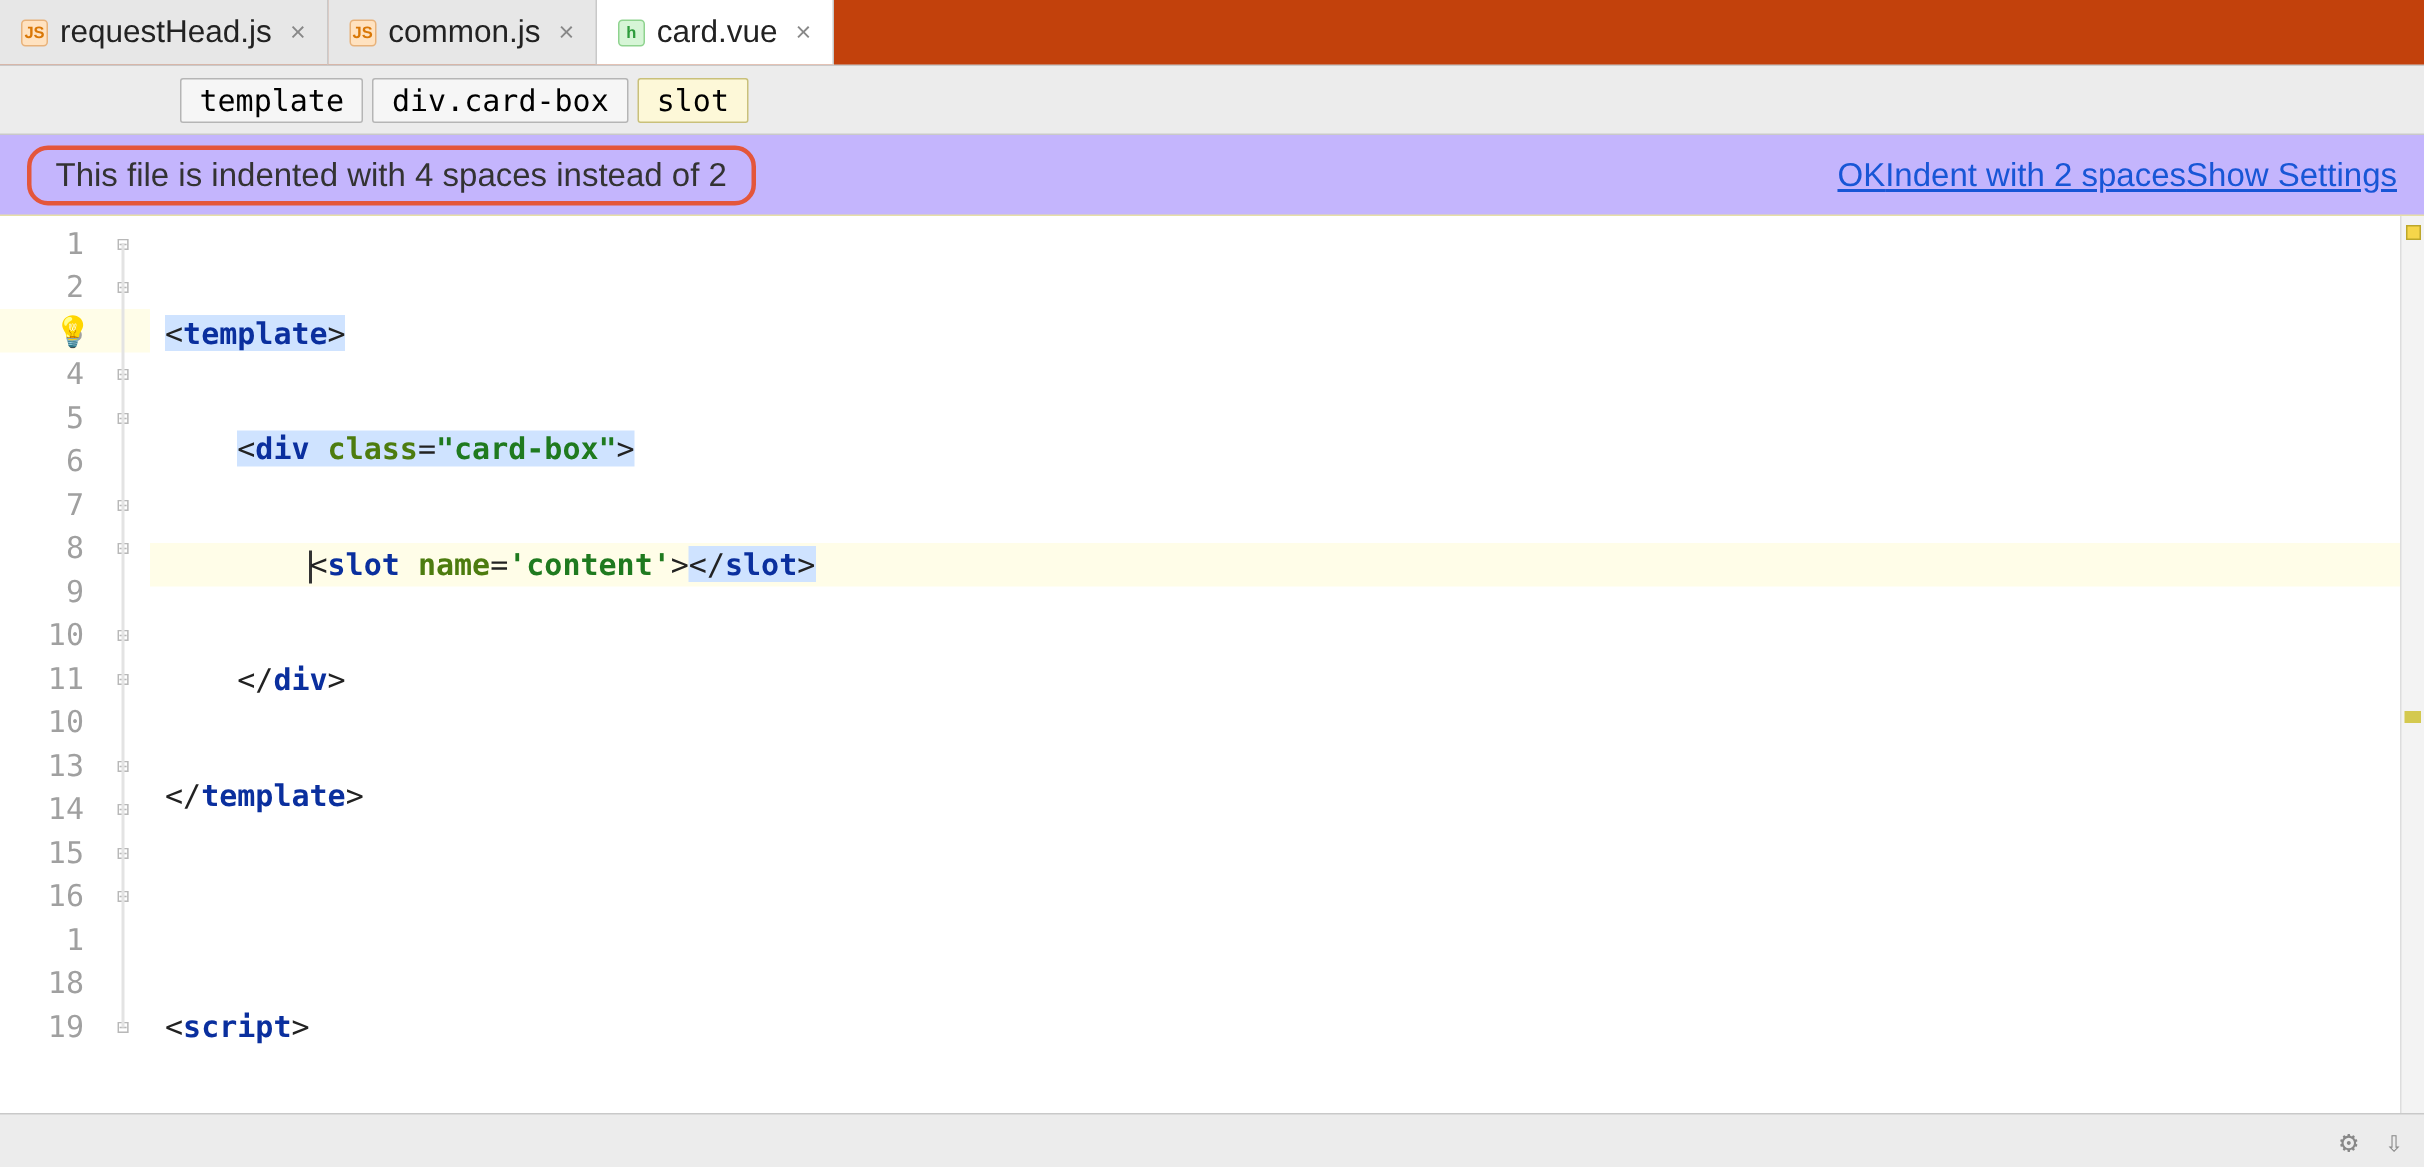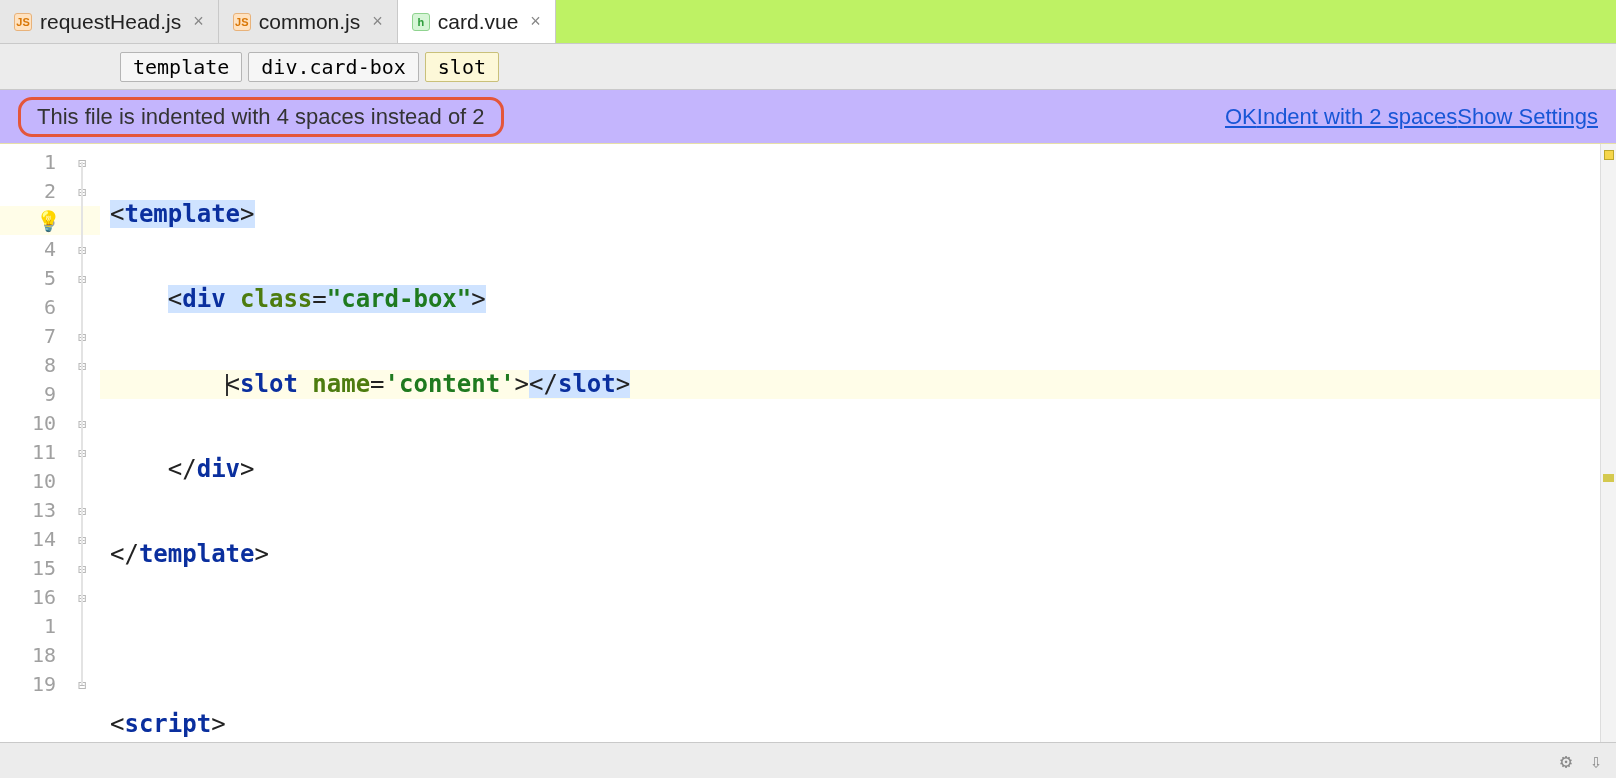--- a/index.html
+++ b/index.html
@@ -8,21 +8,21 @@
     font-size: 19px;
     background: #fff;
     width: 1616px;
     height: 778px;
     overflow: hidden;
     display: flex;
     flex-direction: column;
   }
   .tab-bar {
     display: flex;
-    background: #bef264;
+    background: #c2410c;
     border-bottom: 1px solid #c9c9c9;
     height: 44px;
     align-items: stretch;
   }
   .tab {
     display: flex;
     align-items: center;
     gap: 8px;
     padding: 0 14px;
     border-right: 1px solid #c9c9c9;
@@ -84,23 +84,23 @@
   }
   .gutter .ln { height:29px; line-height:29px; padding-right:44px; position:relative; }
   .gutter .ln.hl { background:#fffde8; }
   .fold-col { position:absolute; top:4px; right:6px; width:24px; }
   .fold-col .fold { height:29px; display:flex; align-items:center; justify-content:center; color:#b8b8b8; font-size:14px; }
   .fold-col .foldline { position:absolute; left:11px; width:2px; background:#e3e3e3; top:14px; bottom:14px; }
   .bulb { position:absolute; right:34px; width:22px; height:29px; display:flex; align-items:center; justify-content:center; }
   .code {
     flex:1;
     background:#fff;
-    font-size:24px;
+    font-size:20px;
     white-space:pre;
-    padding-top:0;
+    padding-top:16px;
     position:relative;
     overflow:hidden;
   }
   .code .line { height:29px; line-height:29px; padding-left:10px; }
   .code .line.hl { background:#fffde8; }
   .cursor { border-left:2px solid #333; display:inline-block; height:22px; vertical-align:middle; margin-right:-2px; }
   .sel { background:#cfe3ff; }
   .kw { color:#0a2f9e; font-weight:bold; }
   .attr { color:#4d7c0f; font-weight:bold; }
   .str { color:#1f7a1f; font-weight:bold; }

